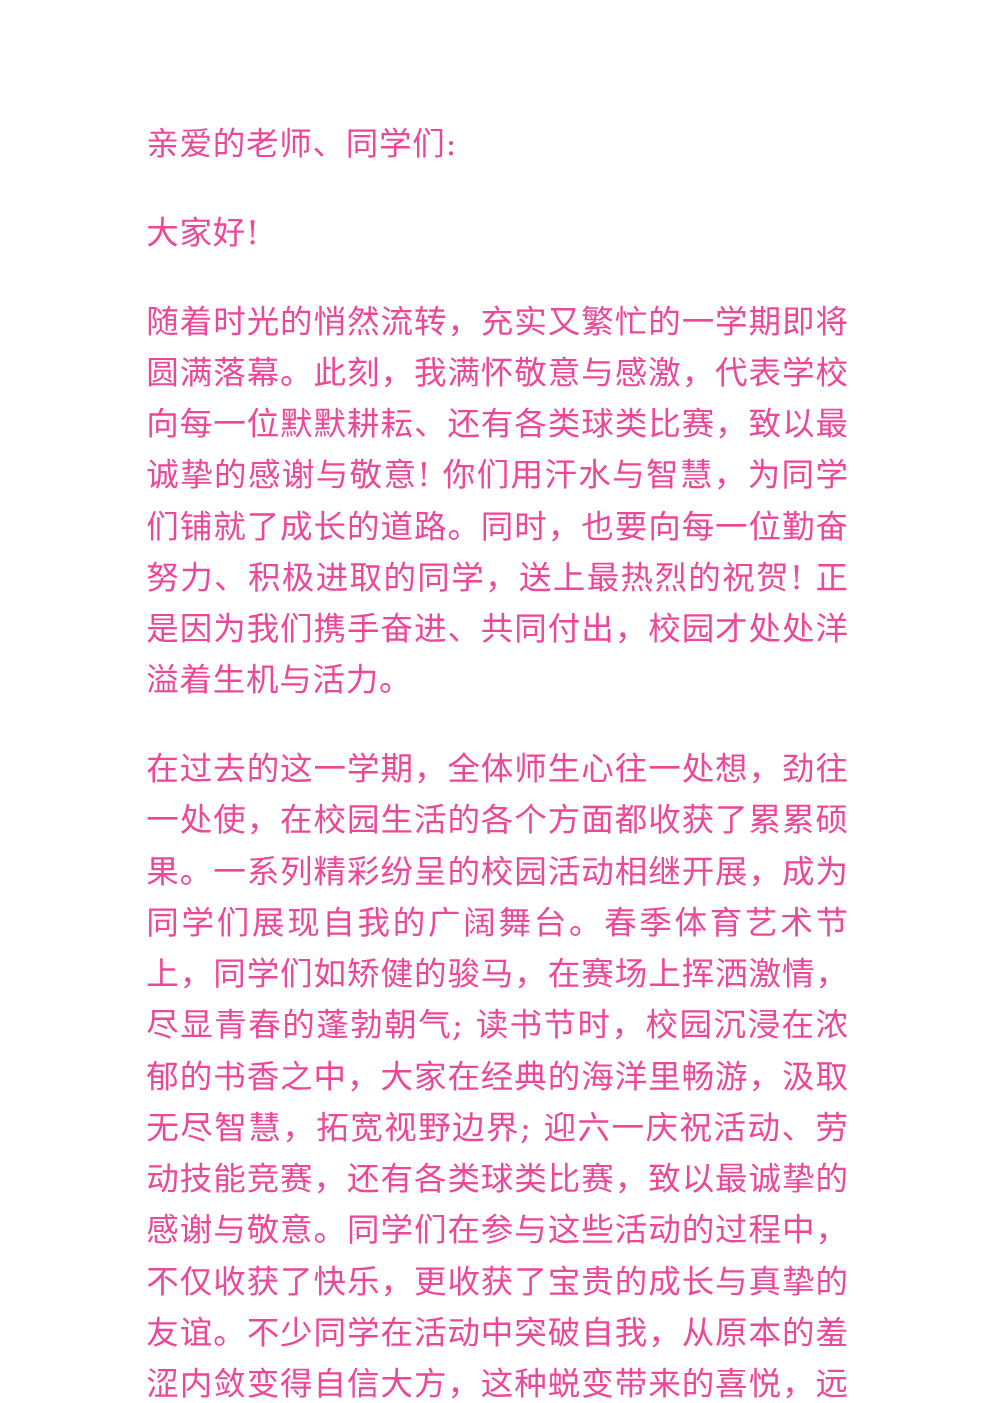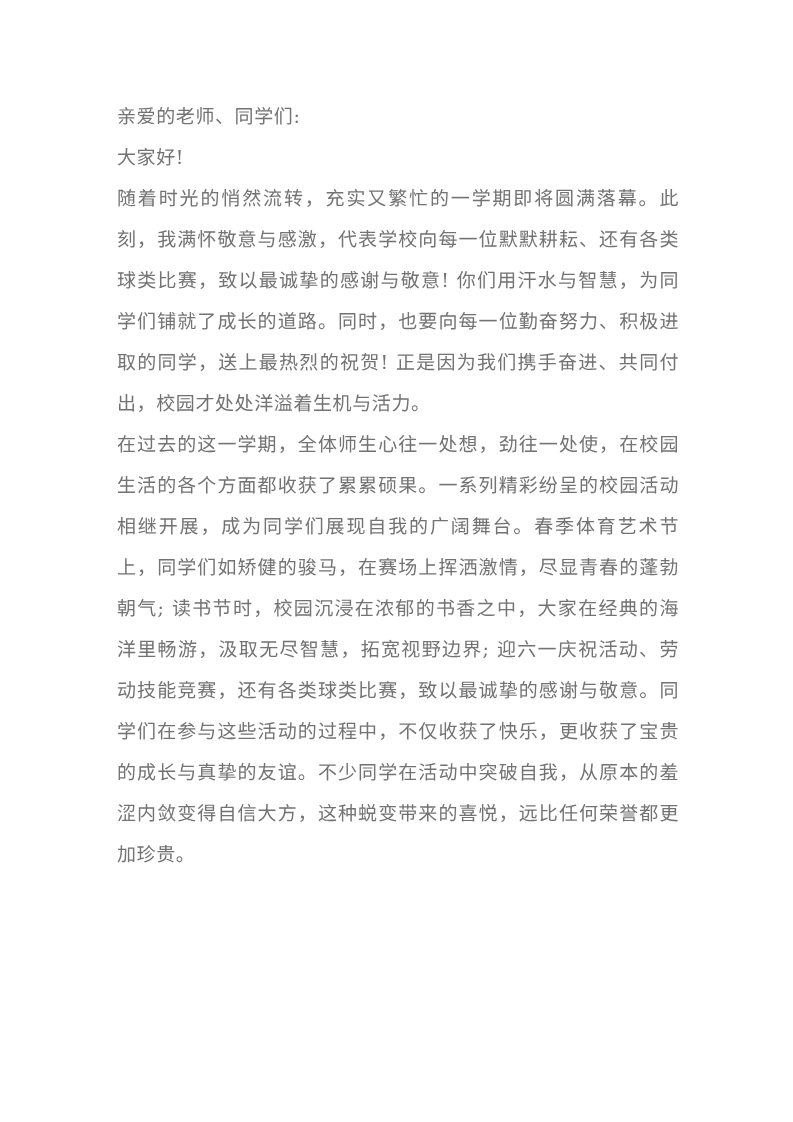--- a/index.html
+++ b/index.html
@@ -22,31 +22,32 @@
   .doc-body {
     position: absolute;
     left: 117px;
     top: 96px;
     width: 562px;
   }
 
   .para {
     margin: 0;
     font-family: "DejaVu Serif", "Liberation Serif", serif;
-    font-size: 19px;
+    font-size: 26px;
     line-height: 41px;
-    color: #737373;
+    color: #ec4899;
     text-align: justify;
     text-justify: inter-character;
     letter-spacing: 0.6px;
     font-weight: 400;
     -webkit-font-smoothing: antialiased;
   }
 
   .para + .para {
+    margin-top: 30px;
   }
 
   
   .para.short {
     text-align: left;
   }
 </style>
 </head>
 <body>
 

